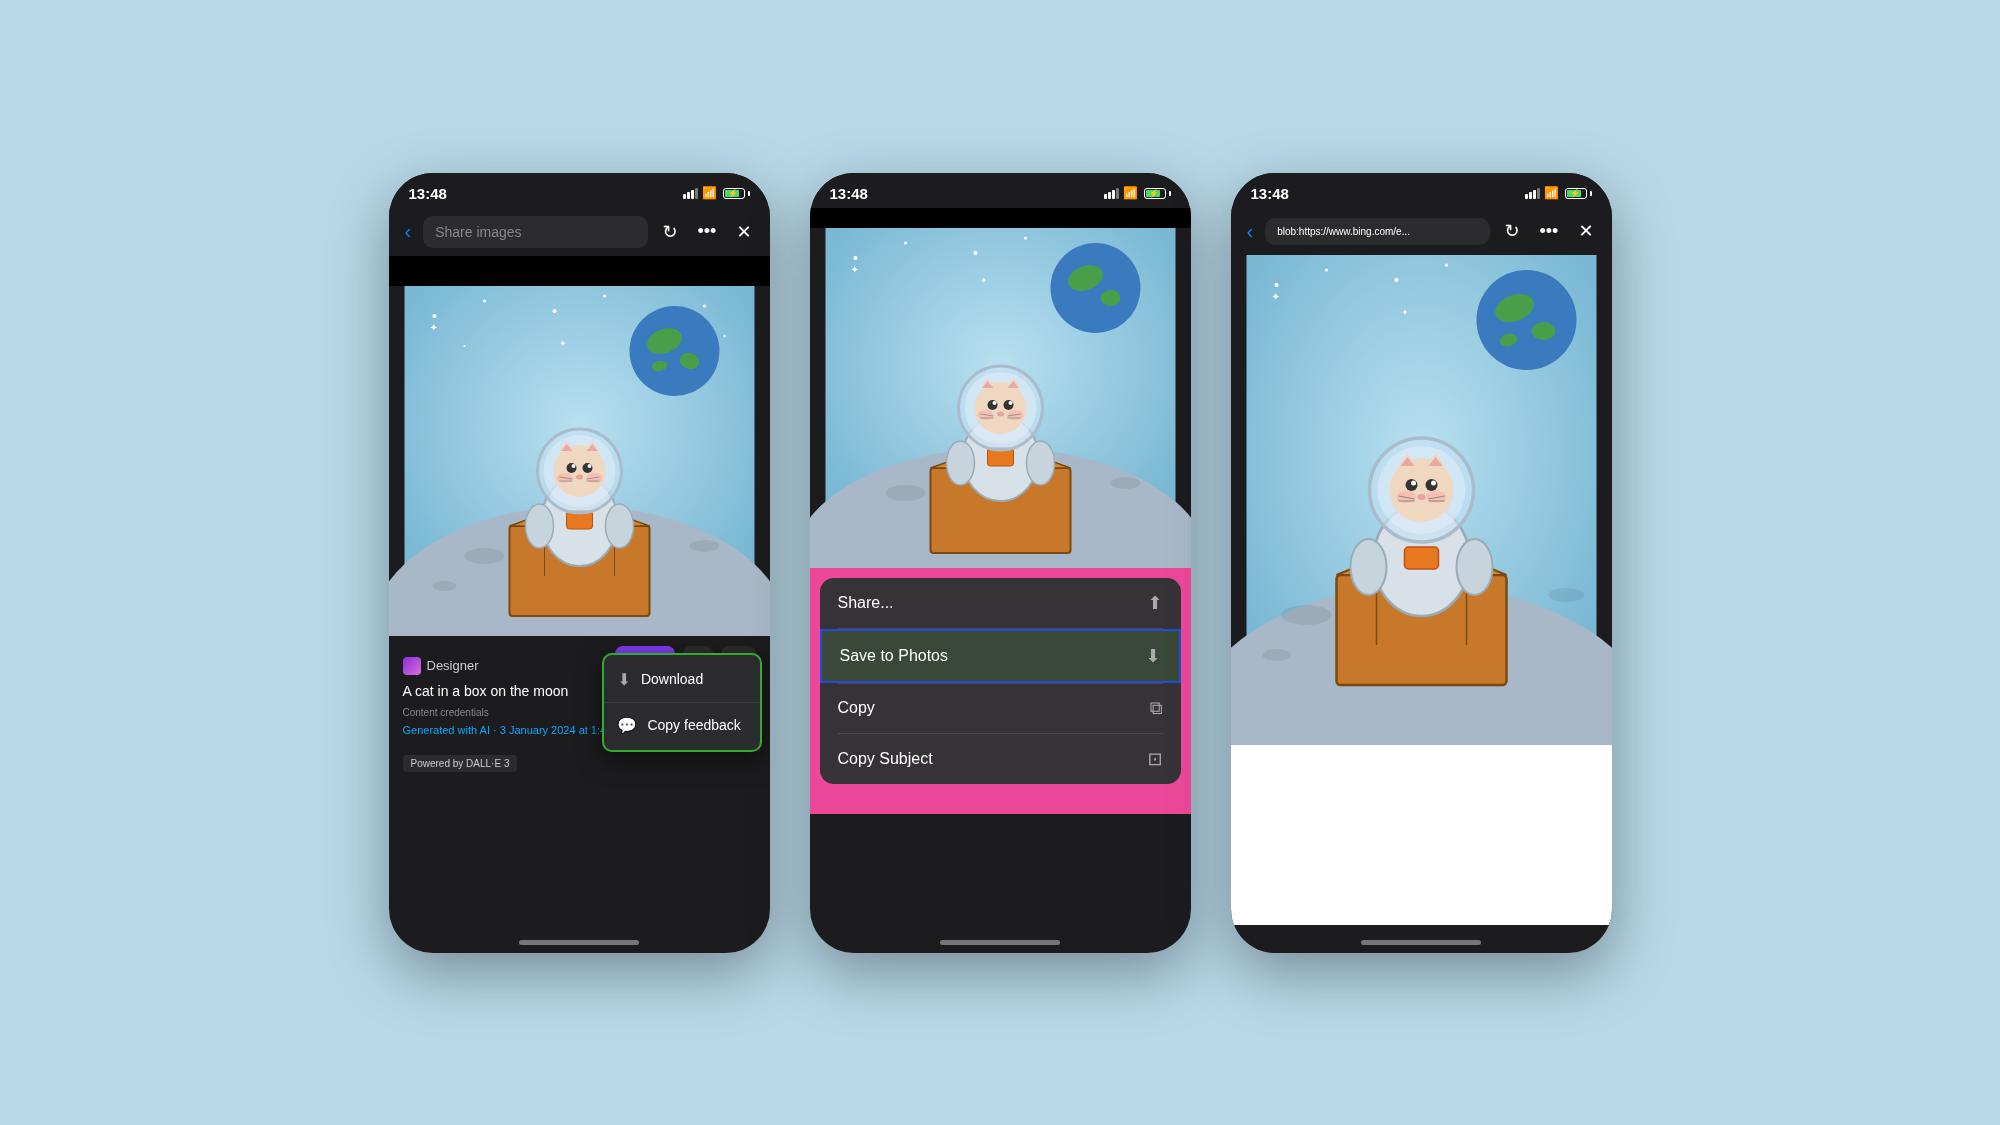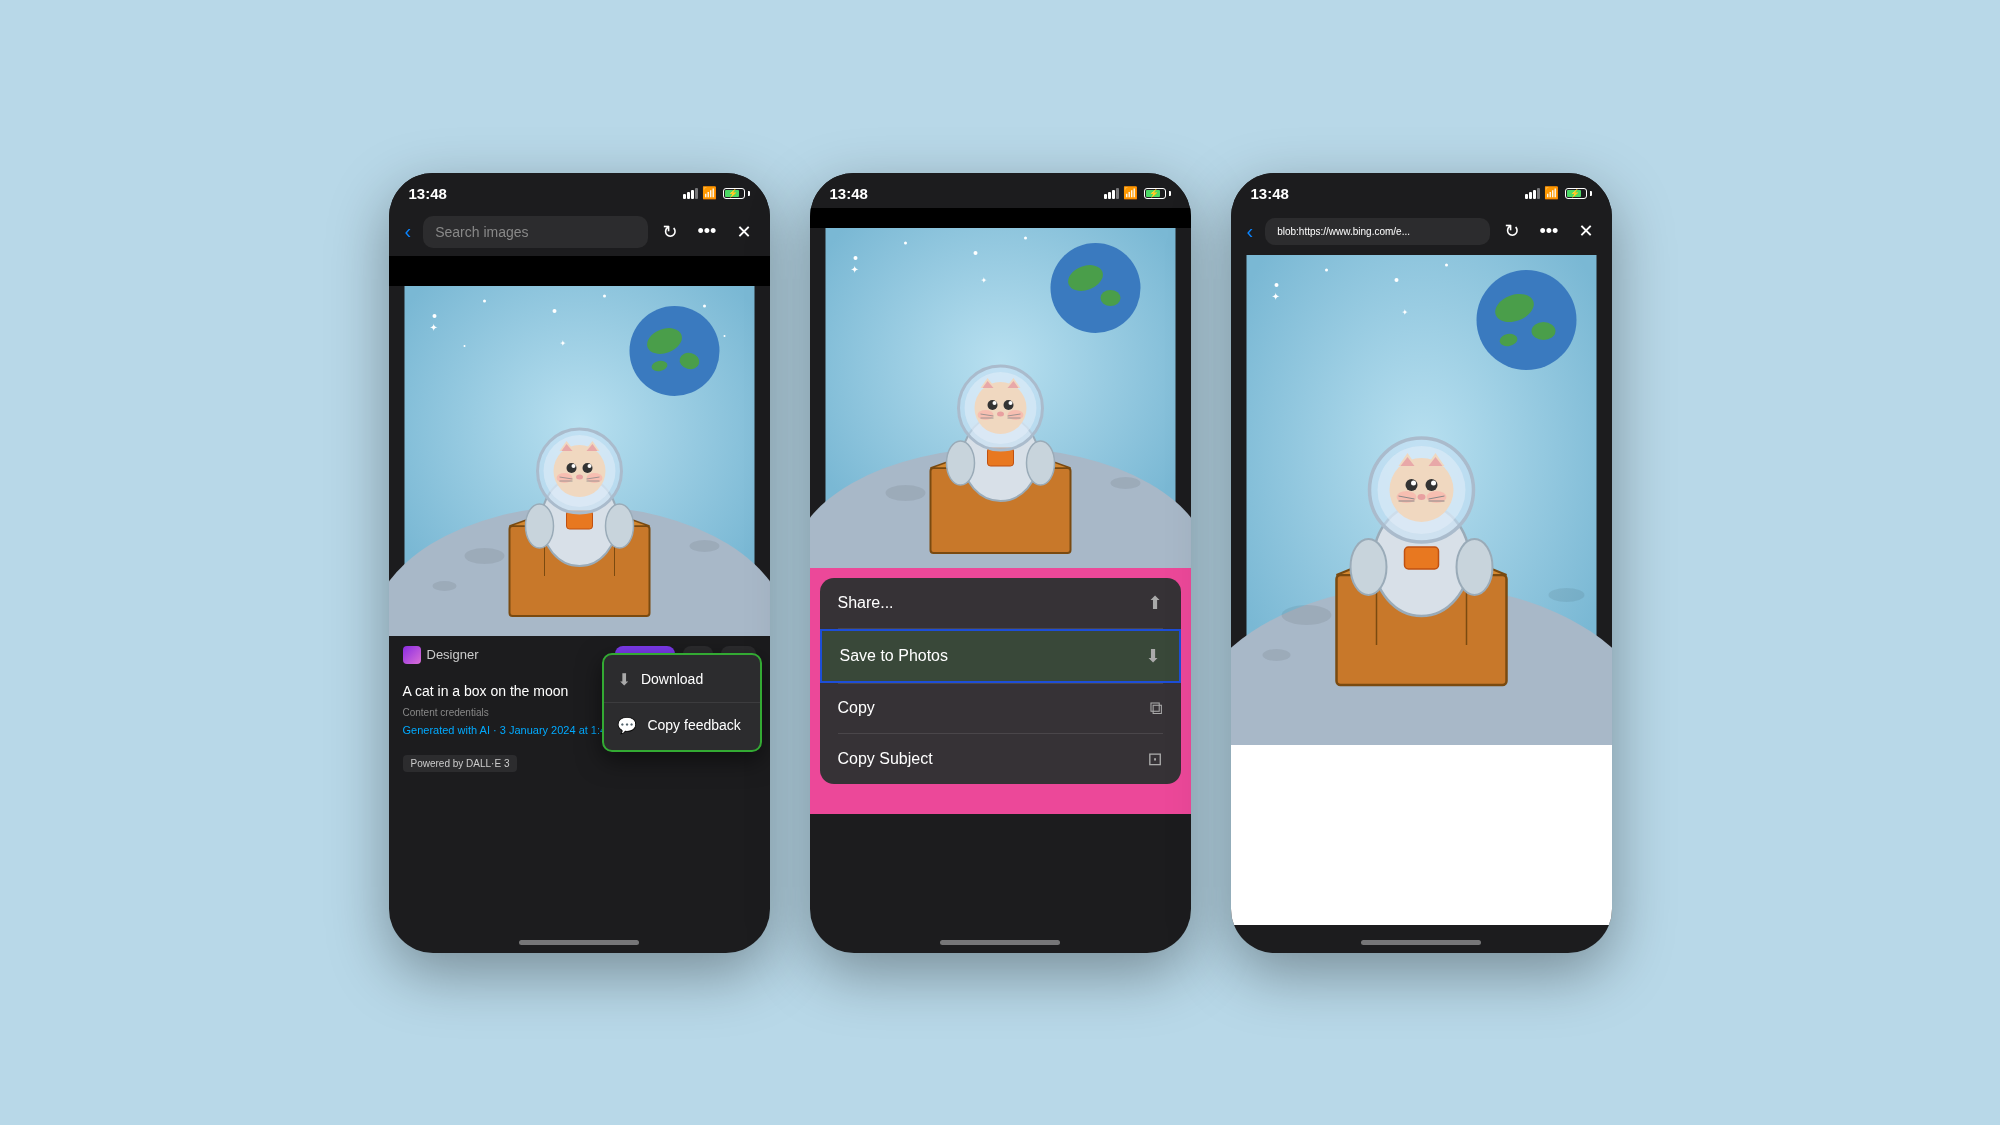--- a/index.html
+++ b/index.html
@@ -80,21 +80,21 @@
       height: 350px;
       position: relative;
       overflow: hidden;
     }
 
     .phone1-info {
       background: #1c1c1e;
       padding: 10px 14px;
       color: white;
     }
-    .designer-row { display: flex; align-items: flex-start; justify-content: space-between; margin-bottom: 8px; }
+    .designer-row { display: flex; align-items: flex-end; justify-content: space-between; margin-bottom: 8px; }
     .designer-label { display: flex; align-items: center; gap: 6px; font-size: 13px; color: #ccc; }
     .designer-icon { width: 18px; height: 18px; background: linear-gradient(135deg, #8a2be2, #da70d6); border-radius: 4px; }
     .action-buttons { display: flex; gap: 8px; }
     .share-btn { background: #7c3aed; color: white; border: none; border-radius: 8px; padding: 6px 12px; font-size: 13px; font-weight: 600; cursor: pointer; display: flex; align-items: center; gap: 4px; }
     .icon-btn { background: #2c2c2e; color: white; border: none; border-radius: 8px; padding: 6px 10px; font-size: 14px; cursor: pointer; }
     .caption { color: white; font-size: 14px; font-weight: 500; margin-bottom: 8px; }
     .credentials { color: #888; font-size: 10px; margin-bottom: 6px; }
     .dalle-badge { background: #2c2c2e; color: #ccc; font-size: 10px; padding: 3px 8px; border-radius: 4px; display: inline-block; margin-top: 13px; }
 
     
@@ -209,21 +209,21 @@
           <span class="battery-bolt">⚡</span>
         </div>
         <div class="battery-tip"></div>
       </div>
     </div>
   </div>
 
   <div class="phone1-nav">
     <span class="back-btn">‹</span>
     <div class="search-bar">
-      <span style="color:#888;font-size:14px;">Search images</span>
+      <span style="color:#888;font-size:14px;">Share images</span>
     </div>
     <span class="nav-icon">↻</span>
     <span class="nav-icon">•••</span>
     <span class="nav-icon">✕</span>
   </div>
 
   <div class="phone1-dark-bar"></div>
 
   <div class="cat-image-container">
     <svg width="100%" height="100%" viewBox="0 0 350 350" xmlns="http://www.w3.org/2000/svg">

